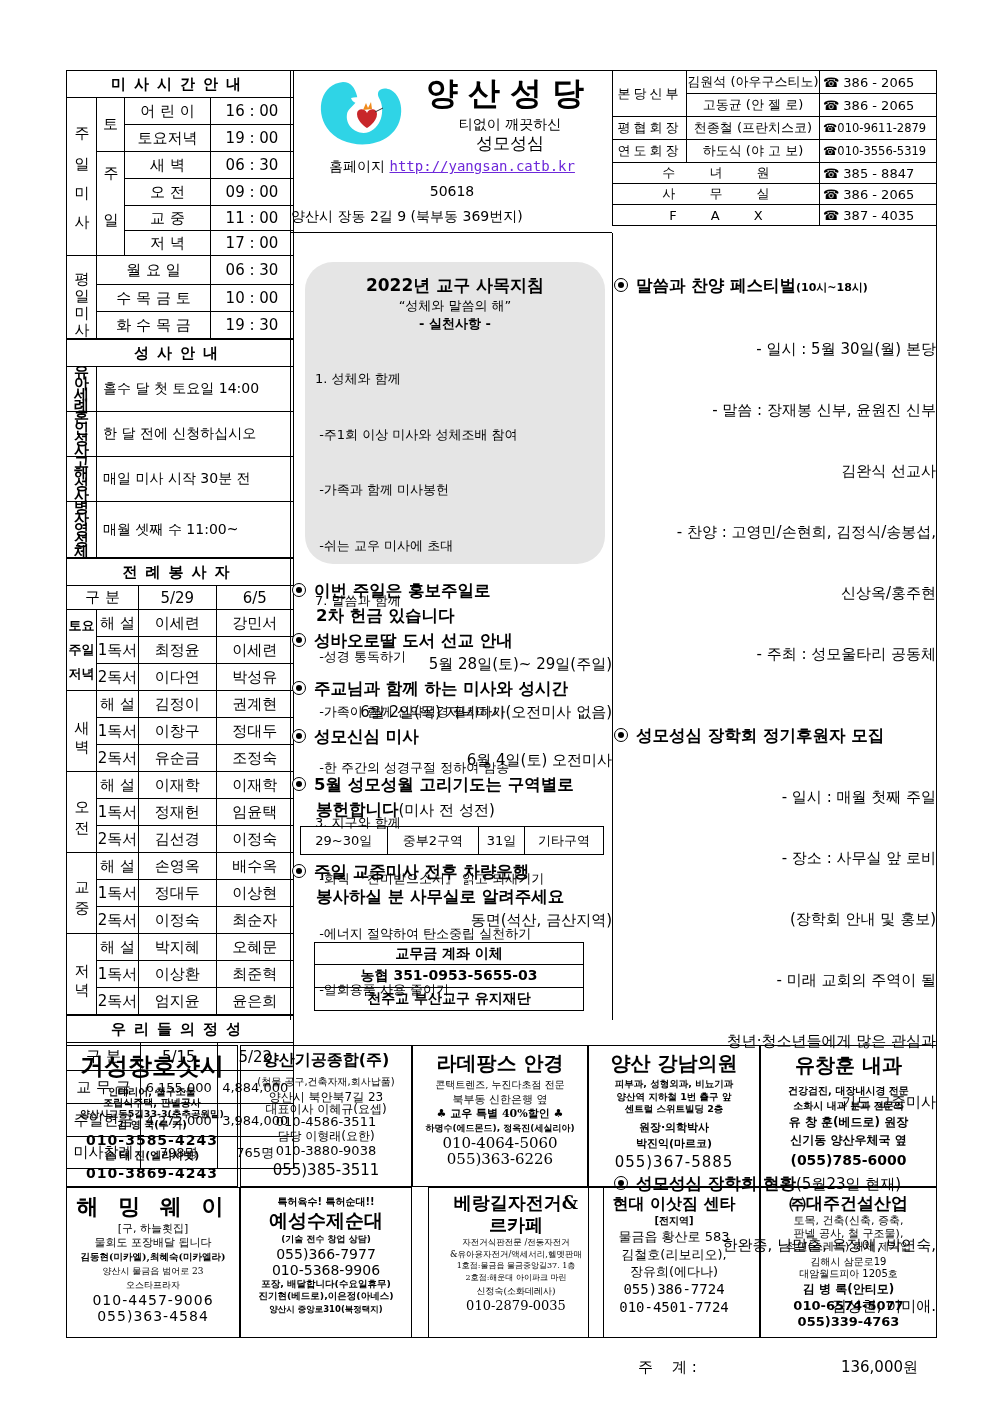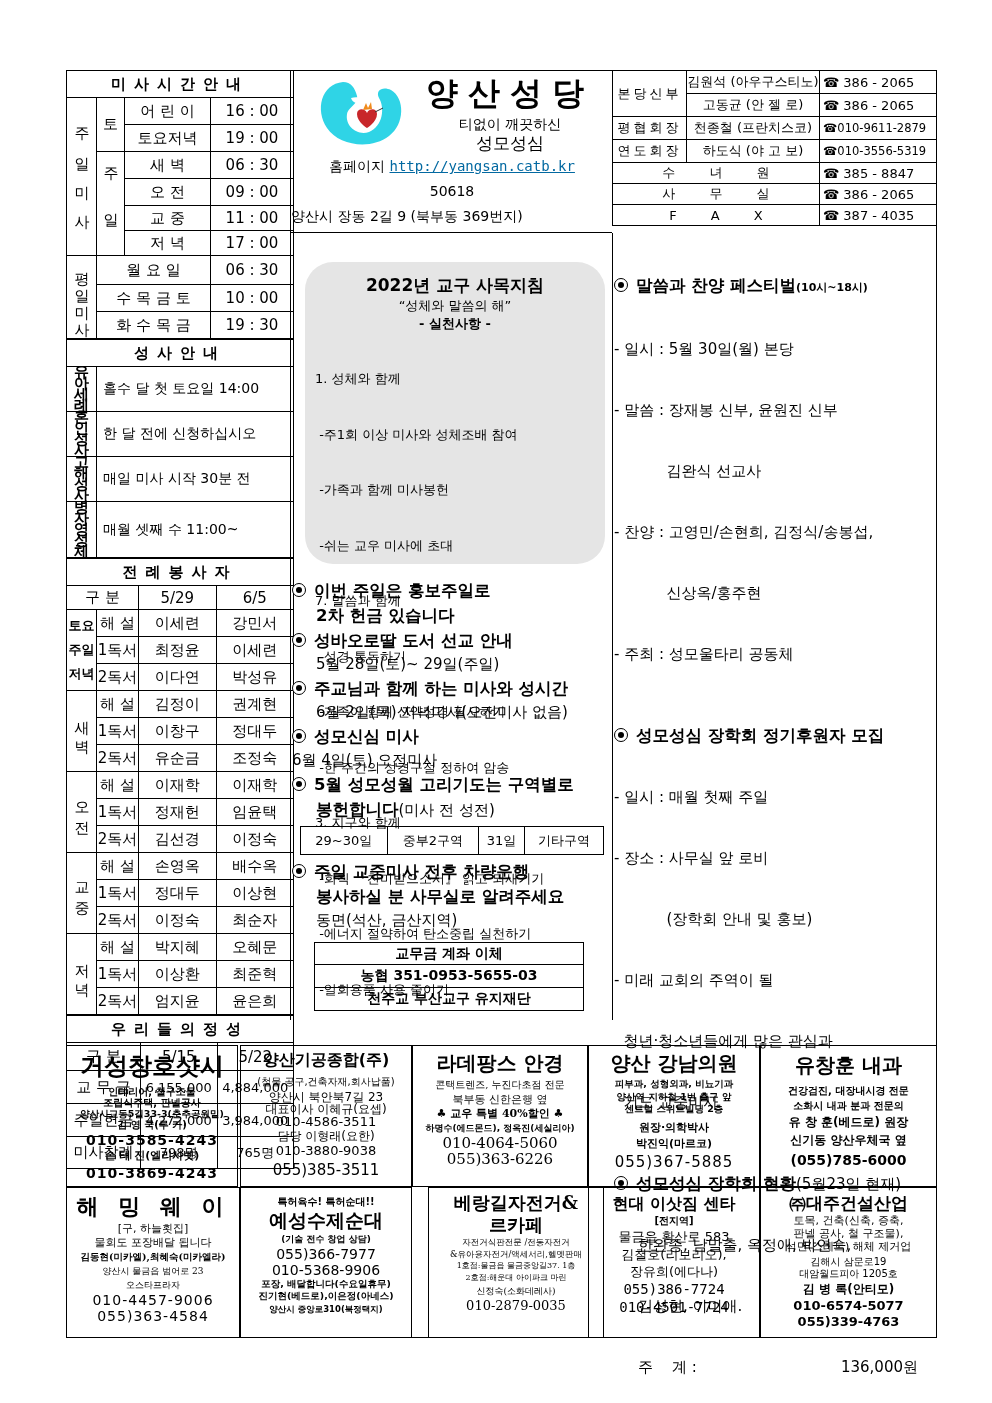--- a/index.html
+++ b/index.html
@@ -12,25 +12,25 @@
   .bold { font-weight: bold; }
   .hdr { font-weight: bold; font-size: 19px; letter-spacing: 8px; height: 27px; }
   .lft td { font-size: 15px; }
   .vt { writing-mode: vertical-rl; text-orientation: upright; letter-spacing: 4px; font-size: 15px; }
   .vt-sm { font-size: 11px; line-height: 11px; font-weight: bold; }
   .mid-col { position: absolute; left: 290px; top: 233px; width: 322px; height: 787px; border-left: 1px solid #000; }
   .right-col { position: absolute; left: 612px; top: 233px; width: 325px; height: 787px; border-left: 1px solid #000; }
   .bullet { display: inline-block; width: 14px; height: 14px; border: 1.5px solid #000; border-radius: 50%; position: relative; margin-right: 8px; vertical-align: -1px; background: #fff; }
   .bullet::after { content: ""; position: absolute; left: 2.5px; top: 2.5px; width: 6px; height: 6px; background: #000; border-radius: 50%; }
   .item-title { font-weight: bold; font-size: 16.5px; line-height: 25px; }
-  .line { font-size: 15px; line-height: 23px; }
+  .line { font-size: 15px; line-height: 23px; text-align: right; }
   .note-box { position: absolute; left: 305px; top: 262px; width: 300px; height: 302px; background: #e5e5e5; border-radius: 28px; padding: 12px 10px; }
   .ad { position: absolute; border: 1px solid #000; text-align: center; overflow: hidden; }
   .ad .t { font-weight: bold; }
-  a.link { color: #0369a1; text-decoration: underline; font-family: "DejaVu Sans Mono", monospace; }
+  a.link { color: #6d28d9; text-decoration: underline; font-family: "DejaVu Sans Mono", monospace; }
 </style>
 </head>
 <body>
 
 <div class="frame"></div>
 
 <div class="abs lft" style="left:66px;top:70px;width:228px;">
   <table>
     <tbody>
         <tr>

